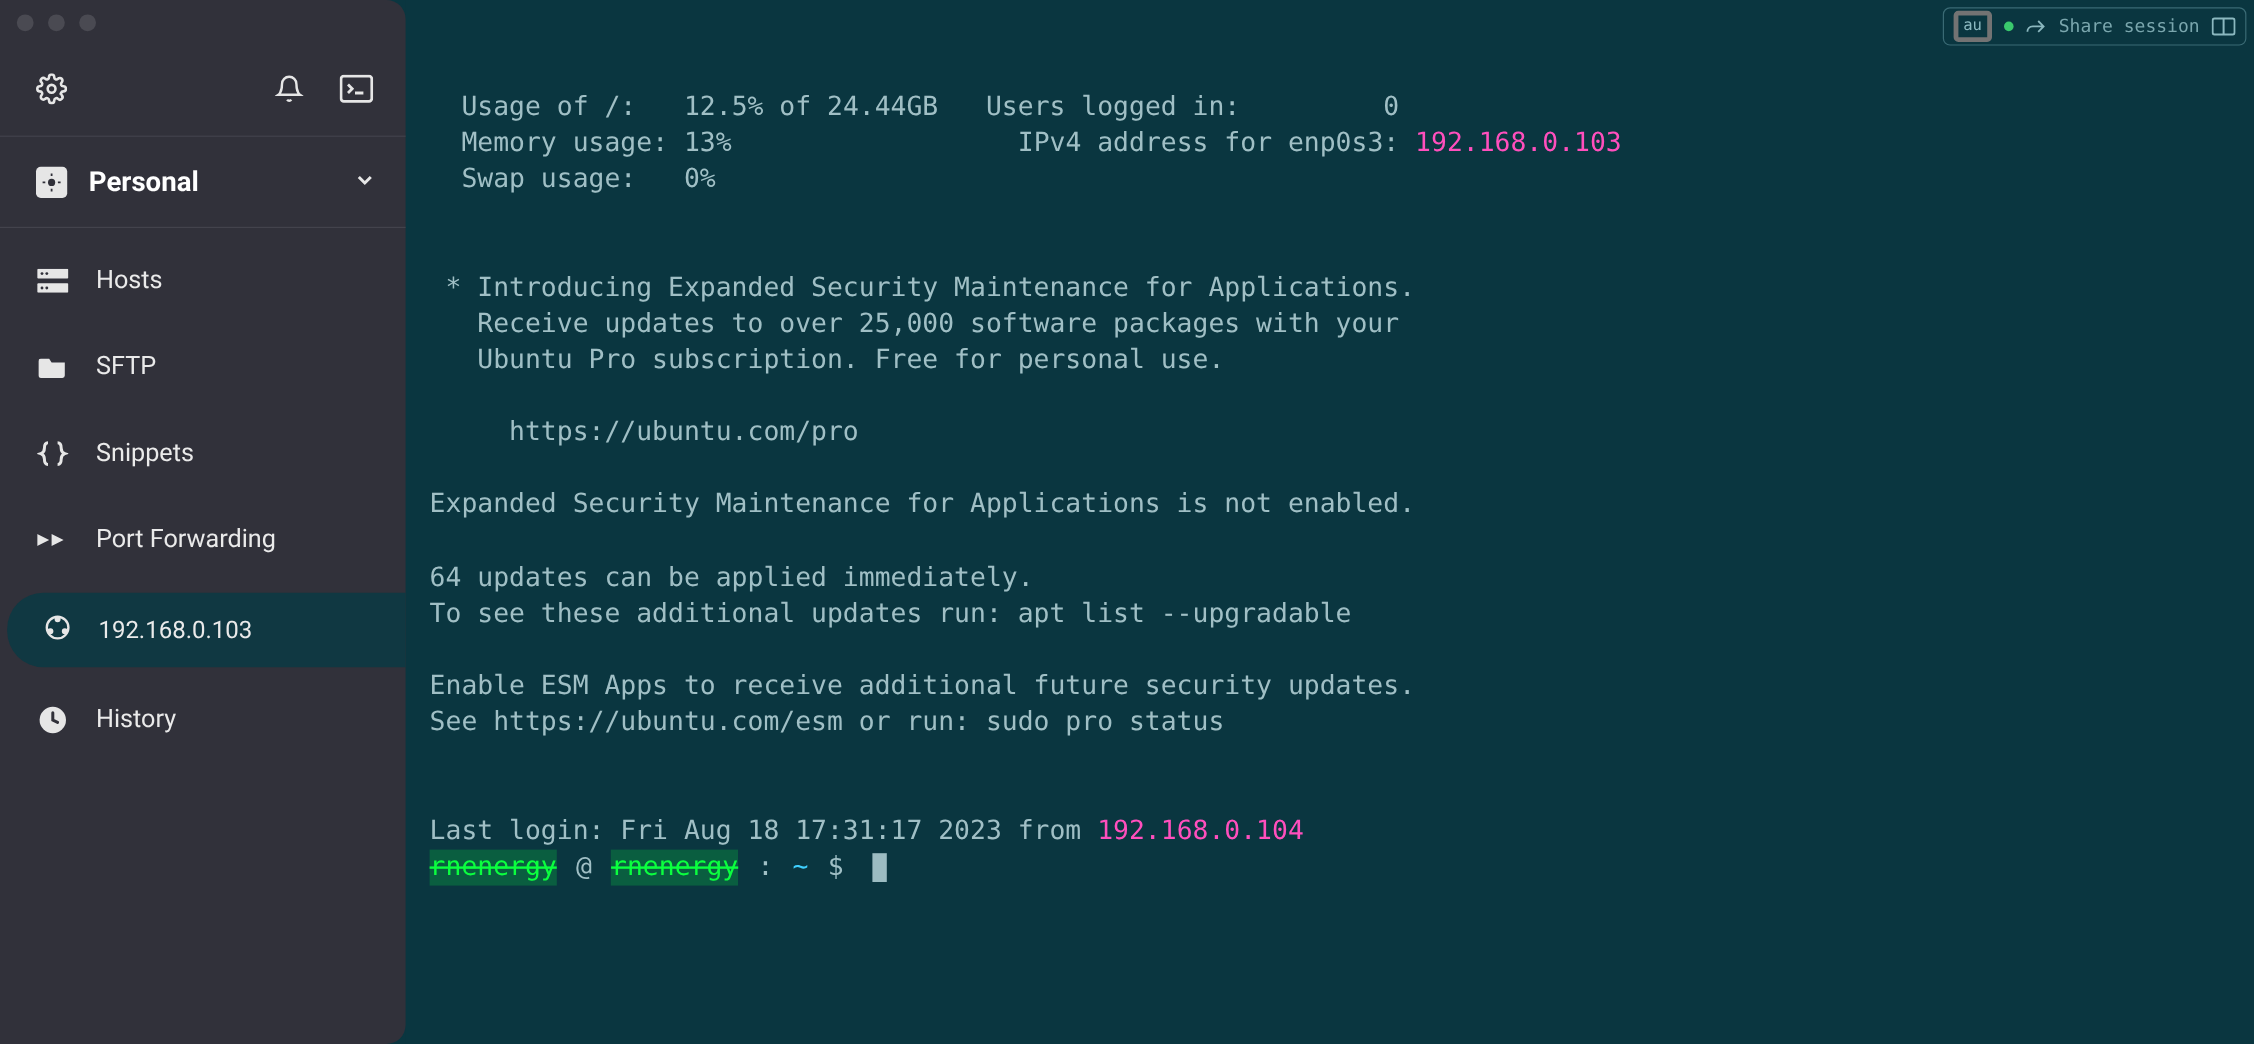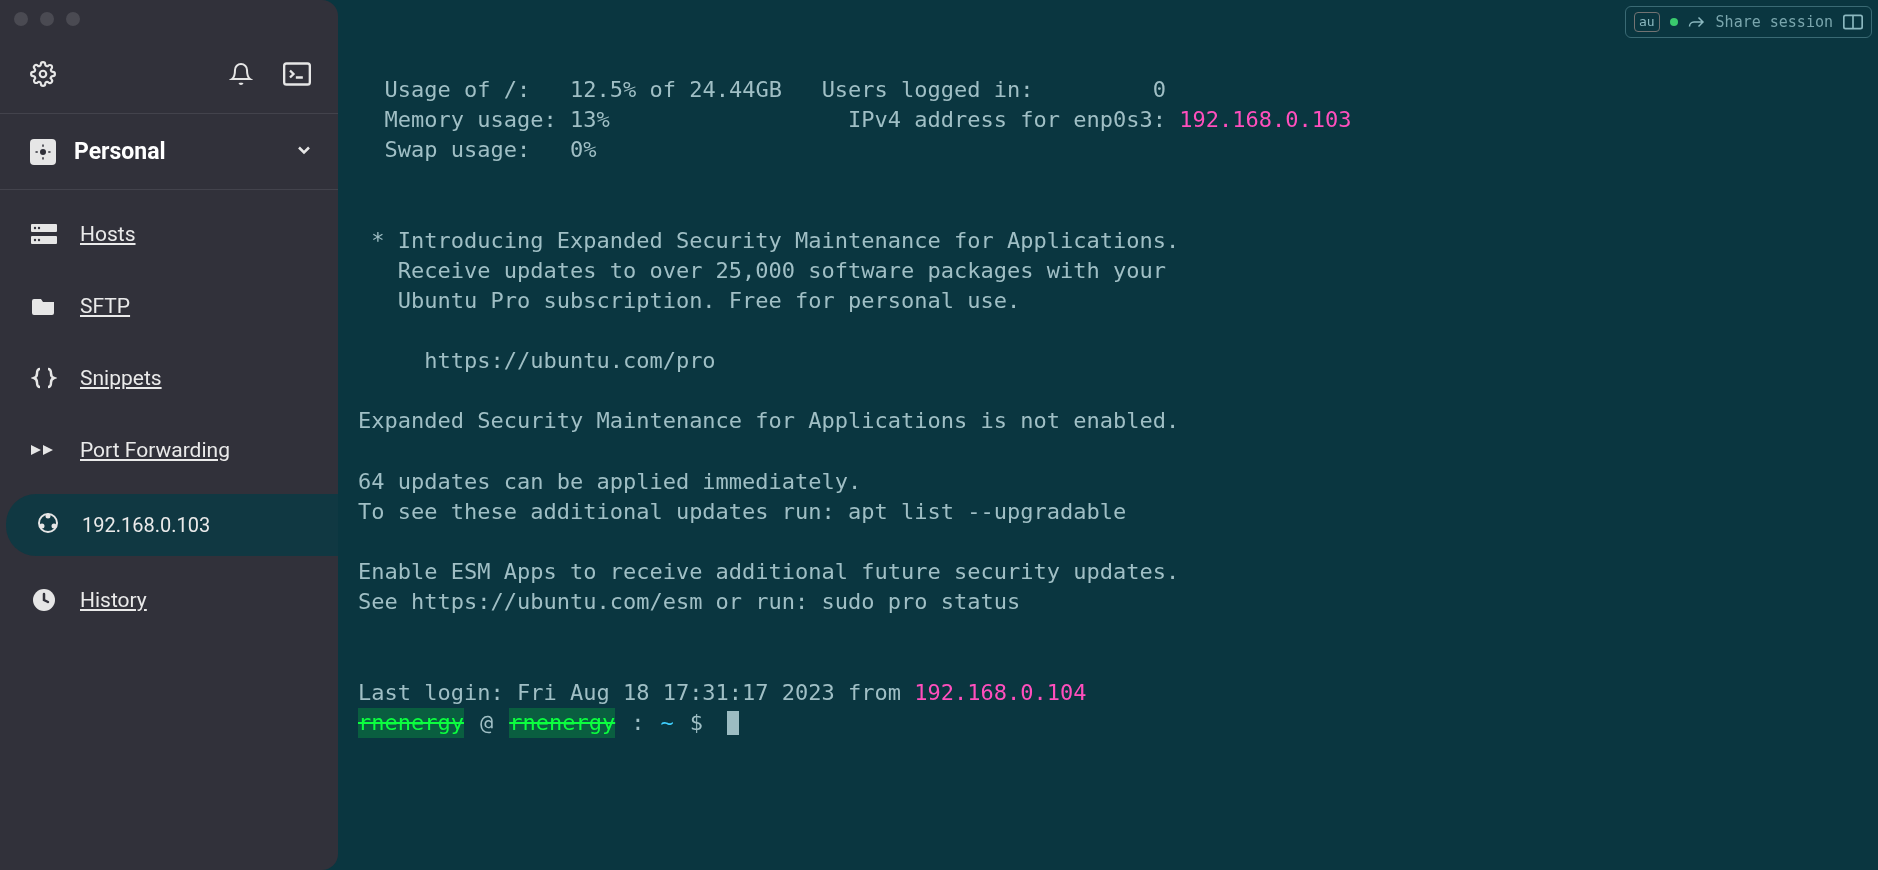--- a/index.html
+++ b/index.html
@@ -88,21 +88,20 @@
   }
   .nav-item {
     height: 72px;
     display: flex;
     align-items: center;
     padding-left: 30px;
     gap: 22px;
     font-size: 21px;
     color: #eaeaea;
     cursor: pointer;
-    text-decoration: underline;
   }
   .nav-item .ico {
     width: 28px;
     display: flex;
     align-items: center;
     justify-content: center;
   }
 
   .active-tab-row {
     margin-top: 8px;
@@ -162,21 +161,21 @@
     display: flex;
     align-items: center;
     gap: 10px;
     border: 1px solid #3a6a74;
     border-radius: 6px;
     padding: 0 8px;
     color: #7aa6ad;
     font-size: 15px;
   }
   .brand-pill {
-    border: 1px solid #737373;
+    border: 4px solid #737373;
     border-radius: 4px;
     padding: 0 4px;
     font-size: 13px;
     font-family: ui-monospace, monospace;
     color: #8bb8bf;
     background: transparent;
   }
   .dot-green {
     width: 8px; height: 8px; border-radius: 50%;
     background: #3ac96d;

